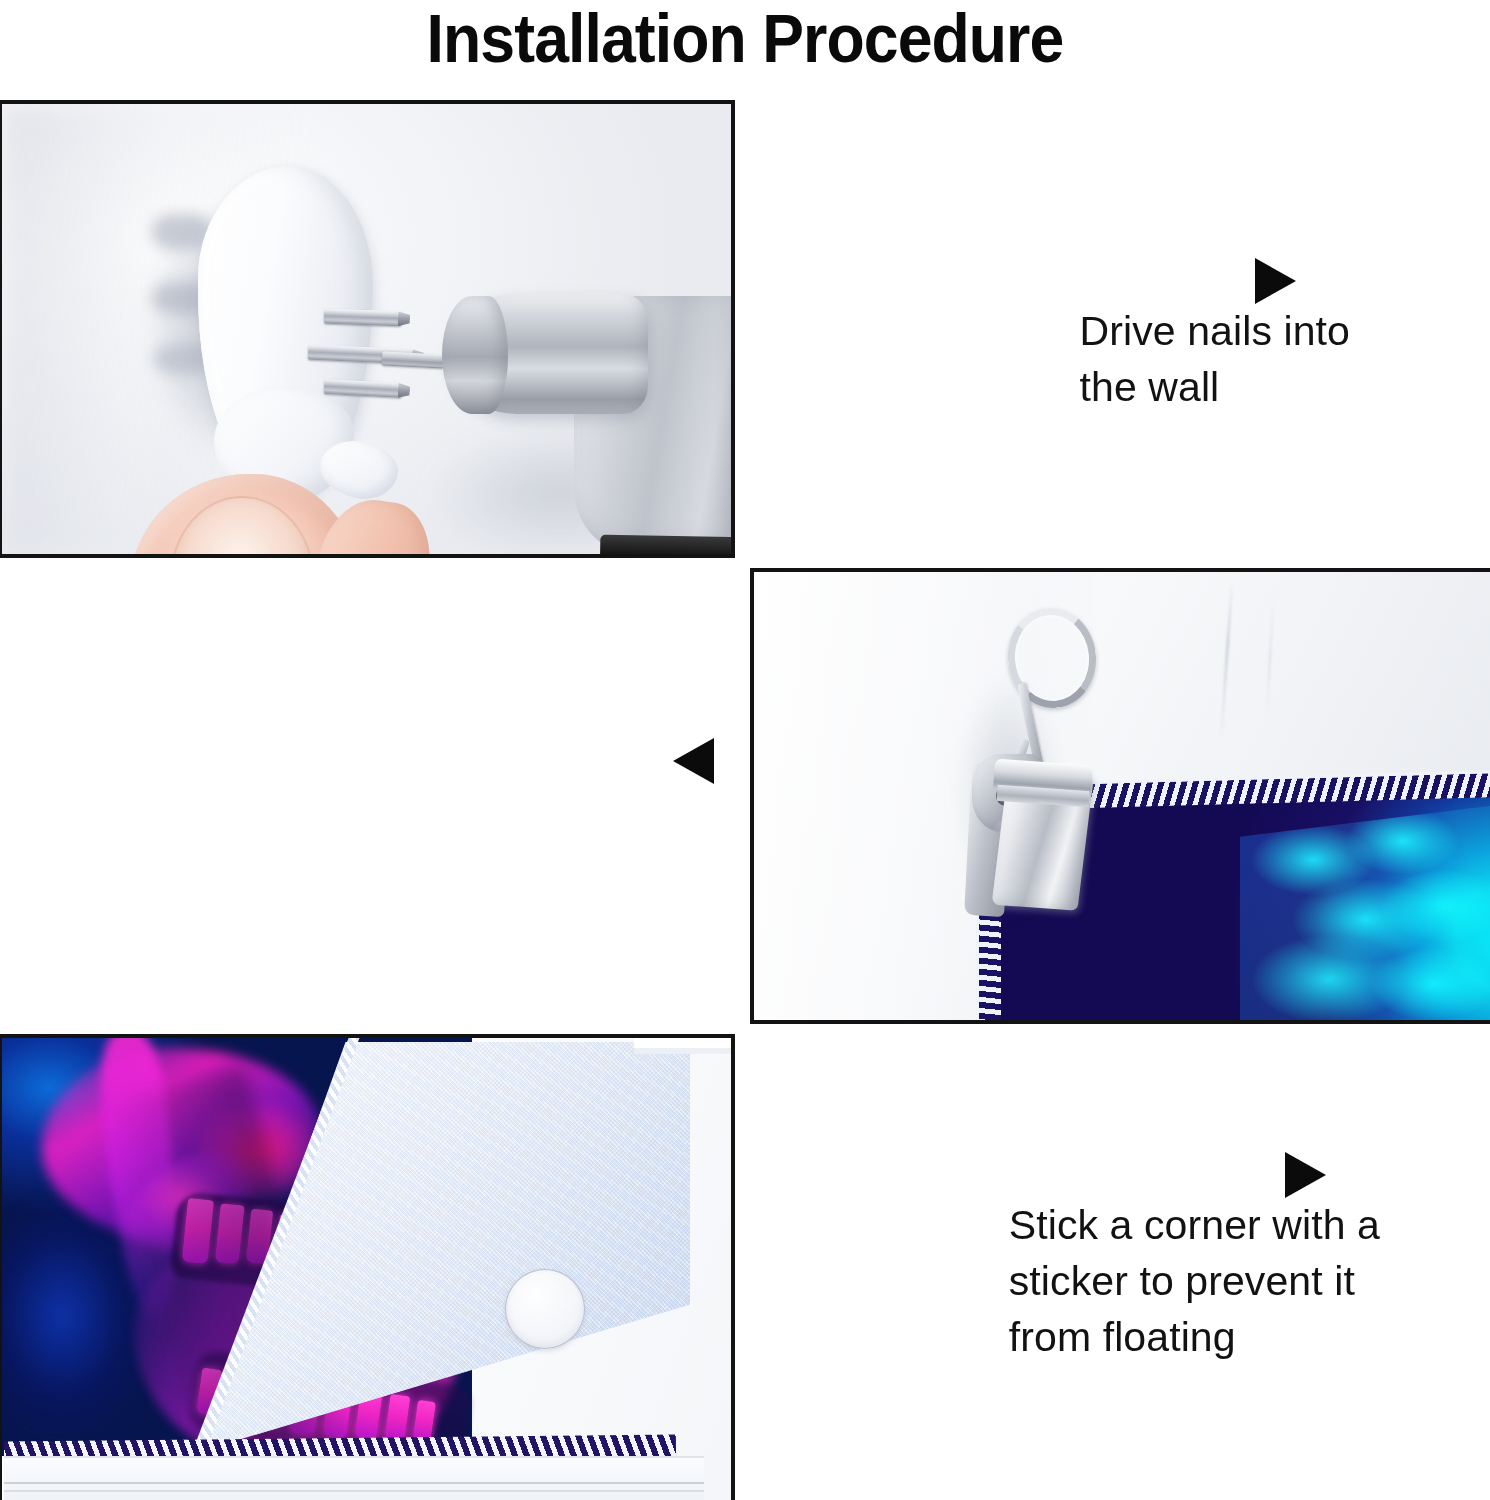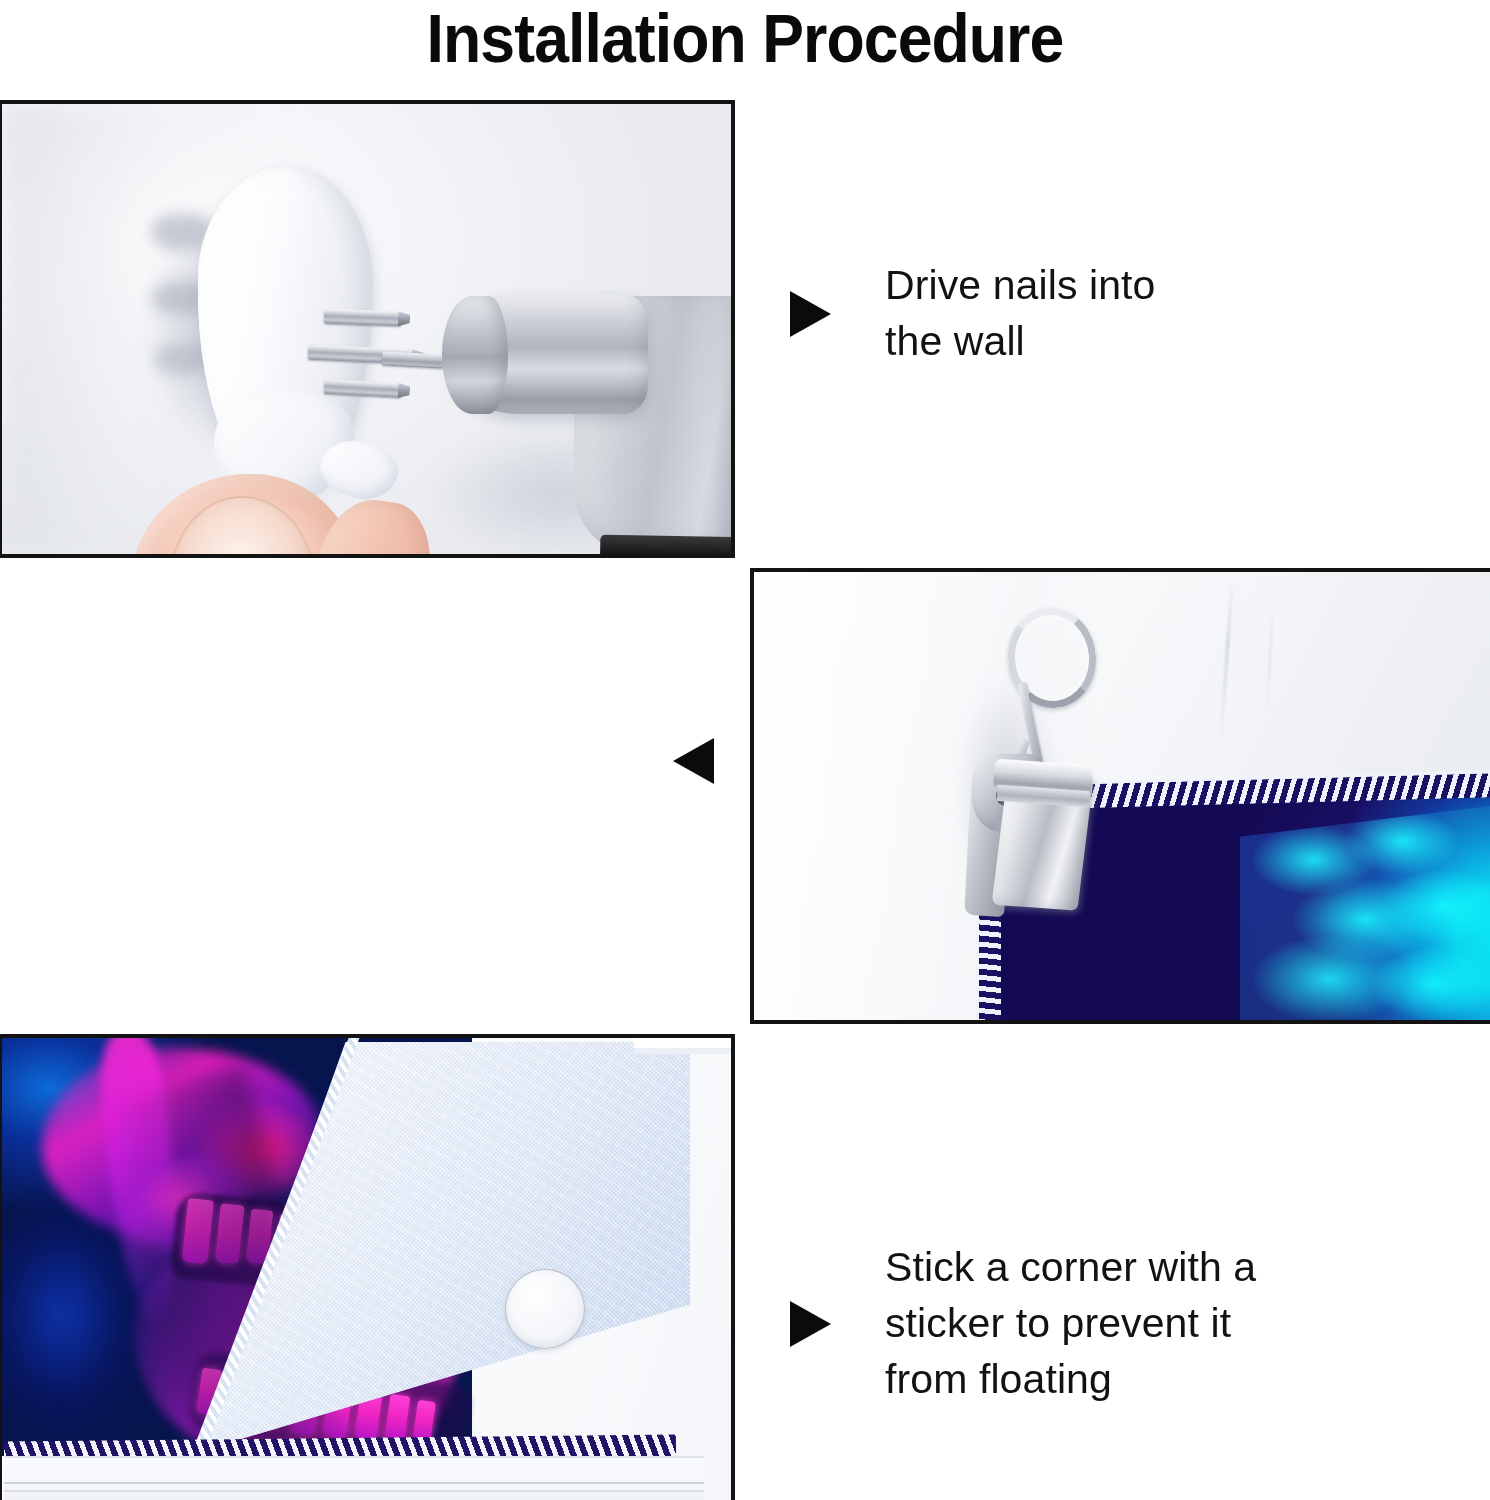--- a/index.html
+++ b/index.html
@@ -439,48 +439,49 @@
   }
   .top-strip-3b {
     position: absolute; left: 632px; top: 10px; width: 108px; height: 6px;
     background: #eceff5;
   }
 
   
   .caption {
     position: absolute;
     display: flex;
-    align-items: center;
+    align-items: flex-end;
     color: #121212;
     font-family: "Liberation Sans", sans-serif;
     font-size: 41px;
     line-height: 1.36;
     font-weight: 400;
     letter-spacing: 0.1px;
+    flex-direction: column;
   }
   .tri {
     width: 0; height: 0; flex: none;
   }
   .tri-right {
     border-top: 23px solid transparent;
     border-bottom: 23px solid transparent;
     border-left: 41px solid #0b0b0b;
   }
   .tri-left {
     border-top: 23px solid transparent;
     border-bottom: 23px solid transparent;
     border-right: 41px solid #0b0b0b;
   }
 
   #caption-1 { left: 790px; top: 258px; width: 560px; }
   #caption-1 .tri { margin-right: 54px; }
   #caption-2 { left: 64px;  top: 738px; width: 650px; justify-content: flex-end; }
   #caption-2 .tri { margin-left: 40px; }
   #caption-2 .cap-text { text-align: right; }
-  #caption-3 { left: 790px; top: 1240px; width: 590px; }
+  #caption-3 { left: 790px; top: 1152px; width: 590px; }
   #caption-3 .tri { margin-right: 54px; }
 
   .cap-text { white-space: pre-line; }
 </style>
 </head>
 <body>
 
 <div id="page-title">Installation Procedure</div>
 
 <div class="photo-panel" id="panel-1">

